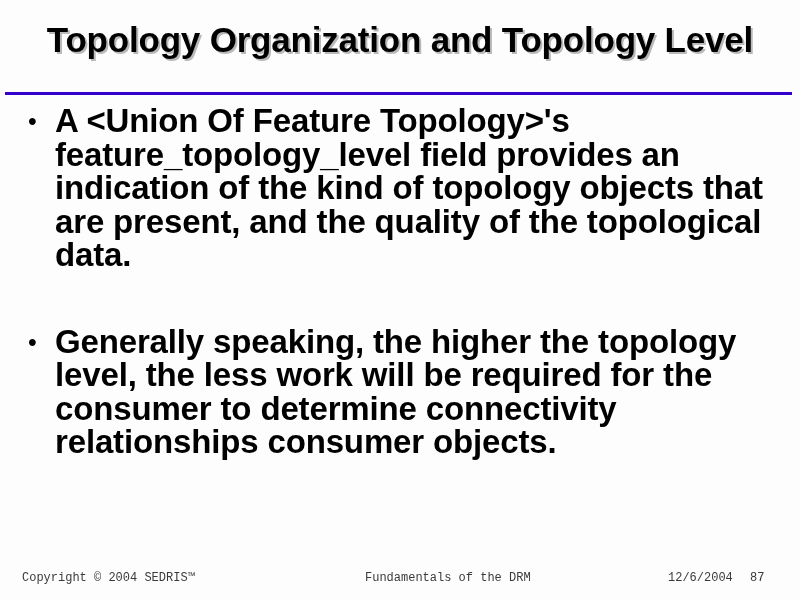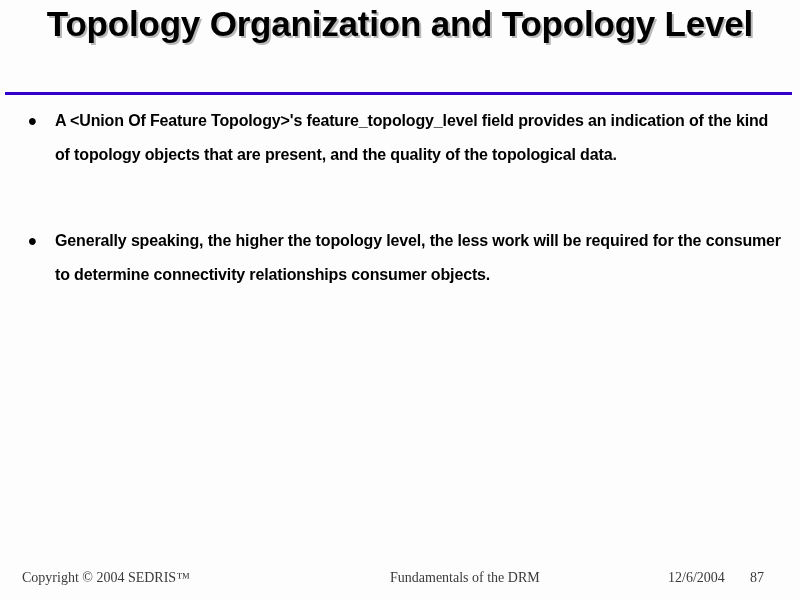--- a/index.html
+++ b/index.html
@@ -30,21 +30,21 @@
     text-align: center;
   }
   .slide-title {
     font-family: "Liberation Sans", sans-serif;
     font-size: 35px;
     font-weight: bold;
     line-height: 44px;
     color: #000000;
     letter-spacing: -0.2px;
     text-shadow: 2px 2px 0 #b9b9b9;
-    margin: 0;
+    margin: 16px;
     padding: 0;
   }
 
   
   .title-rule {
     position: absolute;
     left: 5px;
     top: 92px;
     width: 787px;
     height: 3px;
@@ -72,46 +72,46 @@
     font-size: 25px;
     line-height: 34px;
     color: #000000;
     text-align: left;
     padding-left: 6px;
     box-sizing: border-box;
   }
   .bullet-text {
     flex: 1 1 auto;
     font-family: "Liberation Sans", sans-serif;
-    font-size: 16px;
+    font-size: 33px;
     font-weight: bold;
     line-height: 33.5px;
     color: #000000;
     letter-spacing: -0.15px;
     white-space: pre-line;
   }
 
   
   .footer {
     position: absolute;
     left: 0;
     top: 570px;
     width: 800px;
     height: 20px;
   }
   .footer span {
     position: absolute;
-    font-family: Liberation Serif, serif;
-    font-size: 14px;
+    font-family: Liberation Mono, monospace;
+    font-size: 12px;
     color: #3a3a3a;
     white-space: nowrap;
     line-height: 12px;
   }
   .footer-copyright { left: 22px; top: 2px; }
-  .footer-center    { left: 365px; top: 2px; margin-left: 25px; }
+  .footer-center    { left: 365px; top: 2px; }
   .footer-date      { left: 668px; top: 2px; }
   .footer-page      { left: 750px; top: 2px; }
 </style>
 </head>
 <body>
 
 <div class="slide">
 
   <div class="title-block">
     <h1 class="slide-title">Topology Organization and Topology Level</h1>

